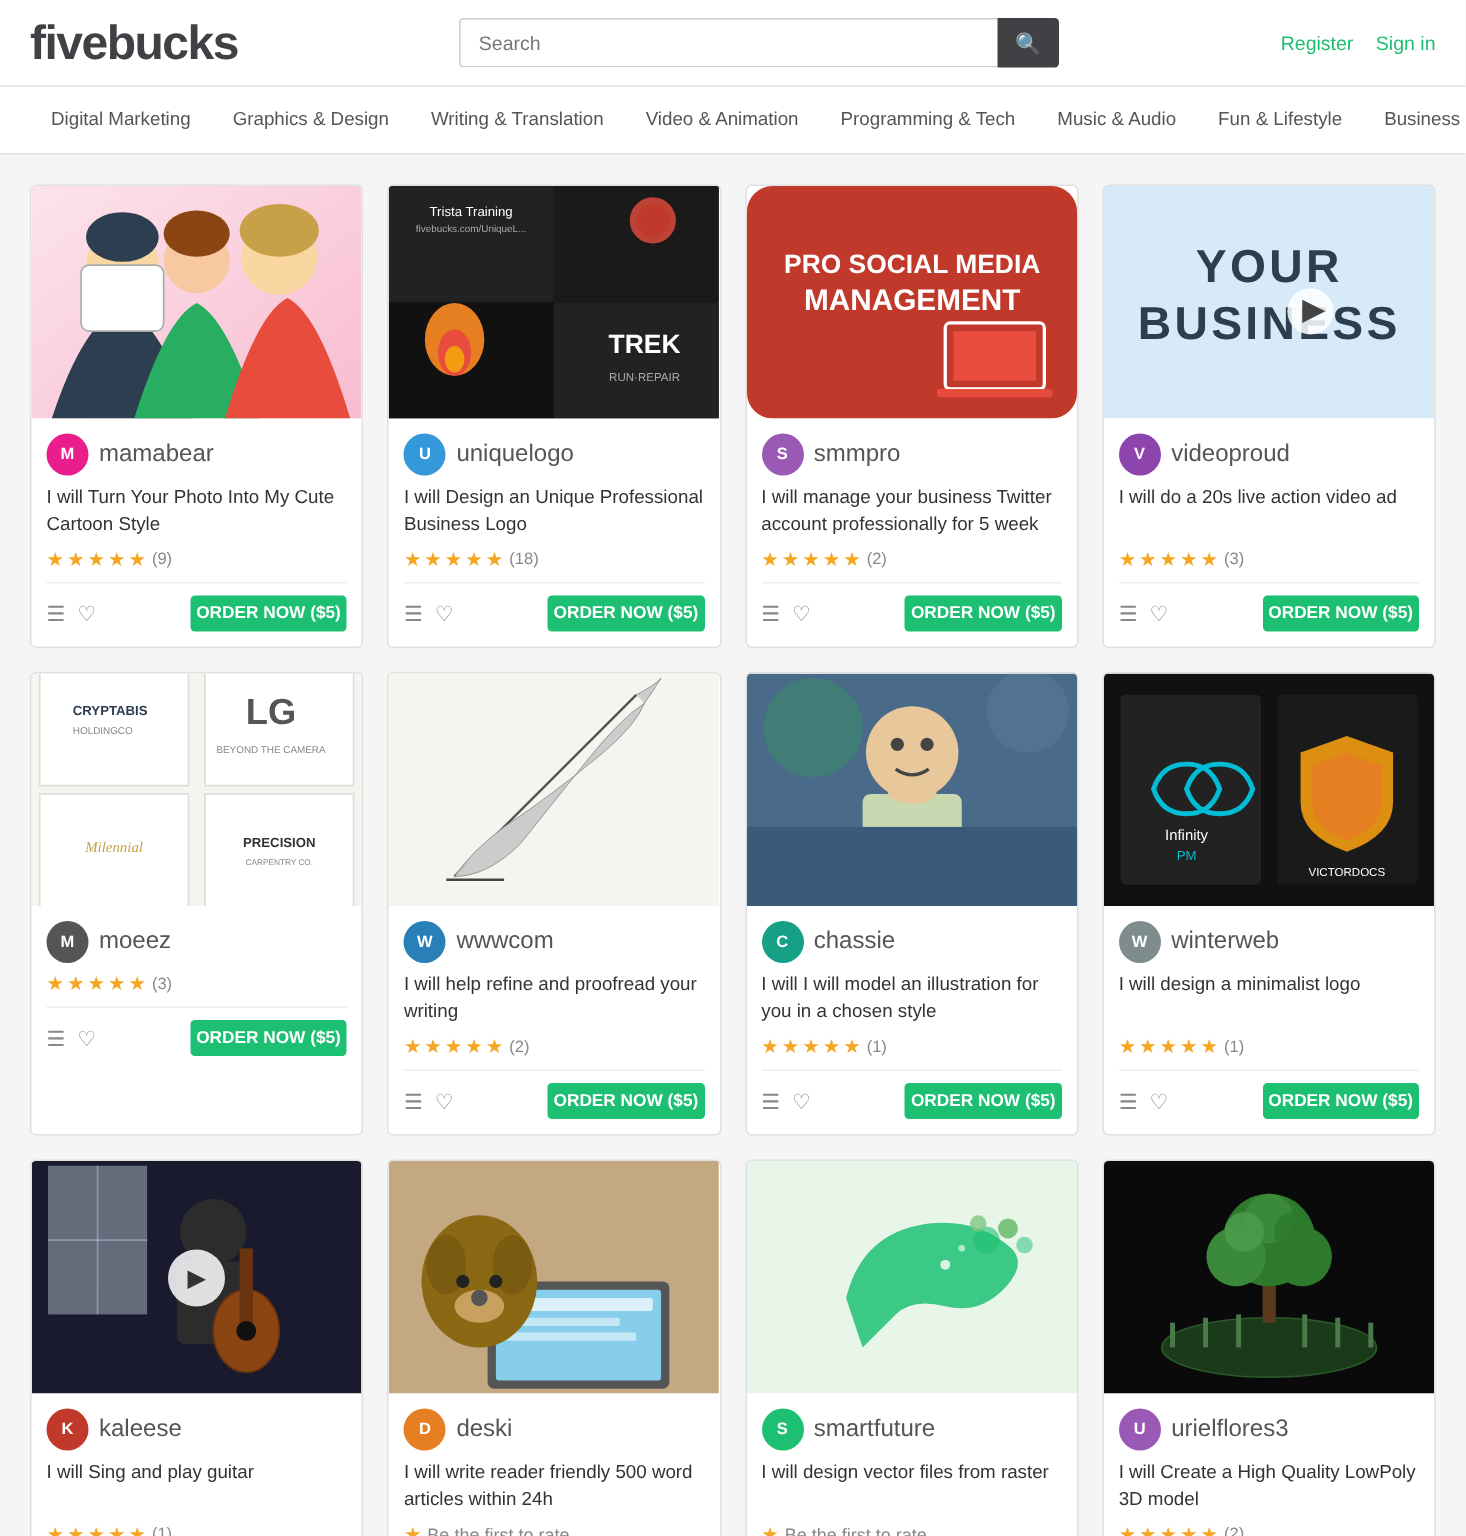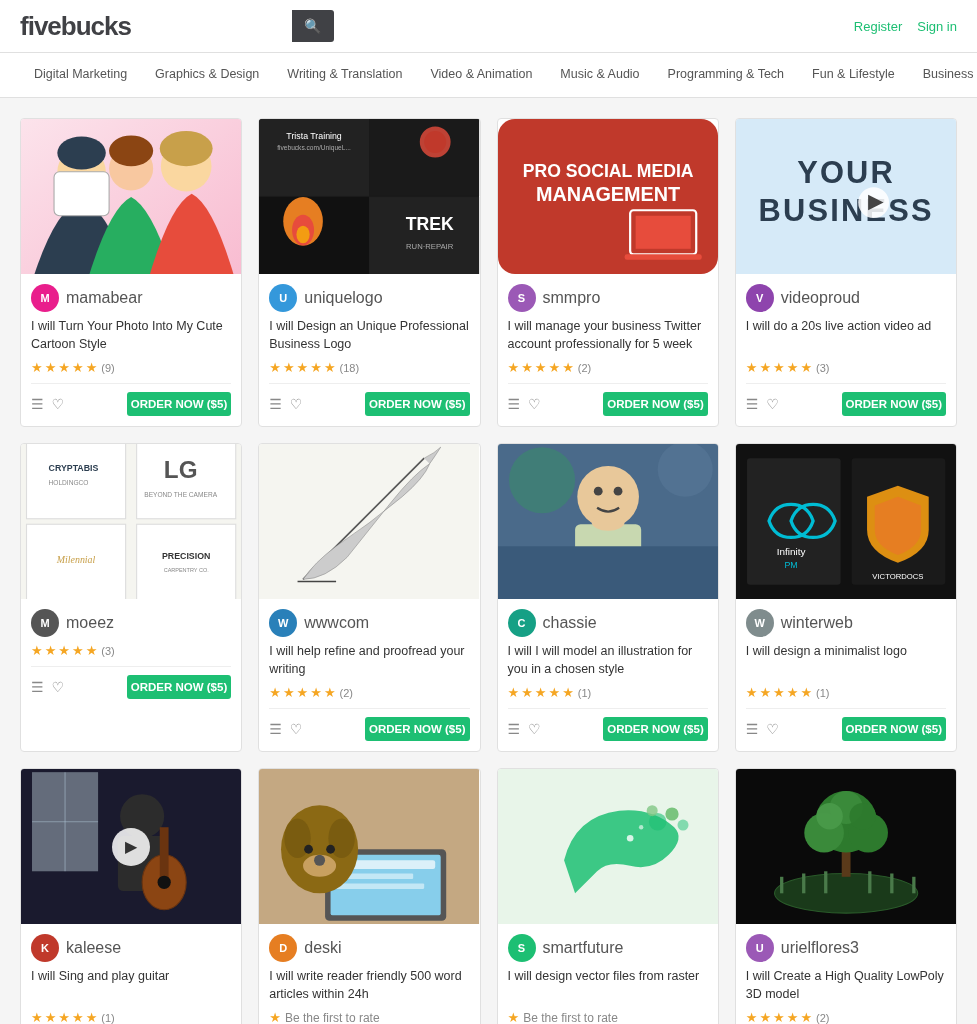--- a/index.html
+++ b/index.html
@@ -8,21 +8,21 @@
     
     .header {
       background: #fff;
       padding: 10px 20px;
       display: flex;
       align-items: center;
       justify-content: space-between;
       border-bottom: 1px solid #e0e0e0;
     }
     .logo {
-      font-size: 26px;
+      font-size: 32px;
       font-weight: bold;
       color: #1dbf73;
       letter-spacing: -1px;
       text-align: center;
     }
     .logo span { color: #404145; }
     .search-bar {
       display: flex;
       flex: 1;
       max-width: 400px;
@@ -160,35 +160,36 @@
     .be-first { color: #f5a623; font-size: 12px; display: flex; align-items: center; gap: 4px; }
   </style>
 </head>
 <body>
 
 <header class="header">
   <div class="logo">
     <span>five<span style="color:#404145">bucks</span></span>
   </div>
   <div class="search-bar">
+    <input type="text" placeholder="Search" style="">
     <button>🔍</button>
   </div>
   <div class="header-auth">
     <a>Register</a>
     <a>Sign in</a>
   </div>
 </header>
 
 <nav class="nav">
   <div class="nav-item">Digital Marketing</div>
   <div class="nav-item">Graphics &amp; Design</div>
   <div class="nav-item">Writing &amp; Translation</div>
   <div class="nav-item">Video &amp; Animation</div>
+  <div class="nav-item">Programming &amp; Tech</div>
   <div class="nav-item">Music &amp; Audio</div>
-  <div class="nav-item">Programming &amp; Tech</div>
   <div class="nav-item">Fun &amp; Lifestyle</div>
   <div class="nav-item">Business</div>
 
 </nav>
 
 <main class="main">
   <div class="grid" id="card-grid">
 
   <div class="card">
     <div class="card-image img-cartoon" style="background:transparent;">

